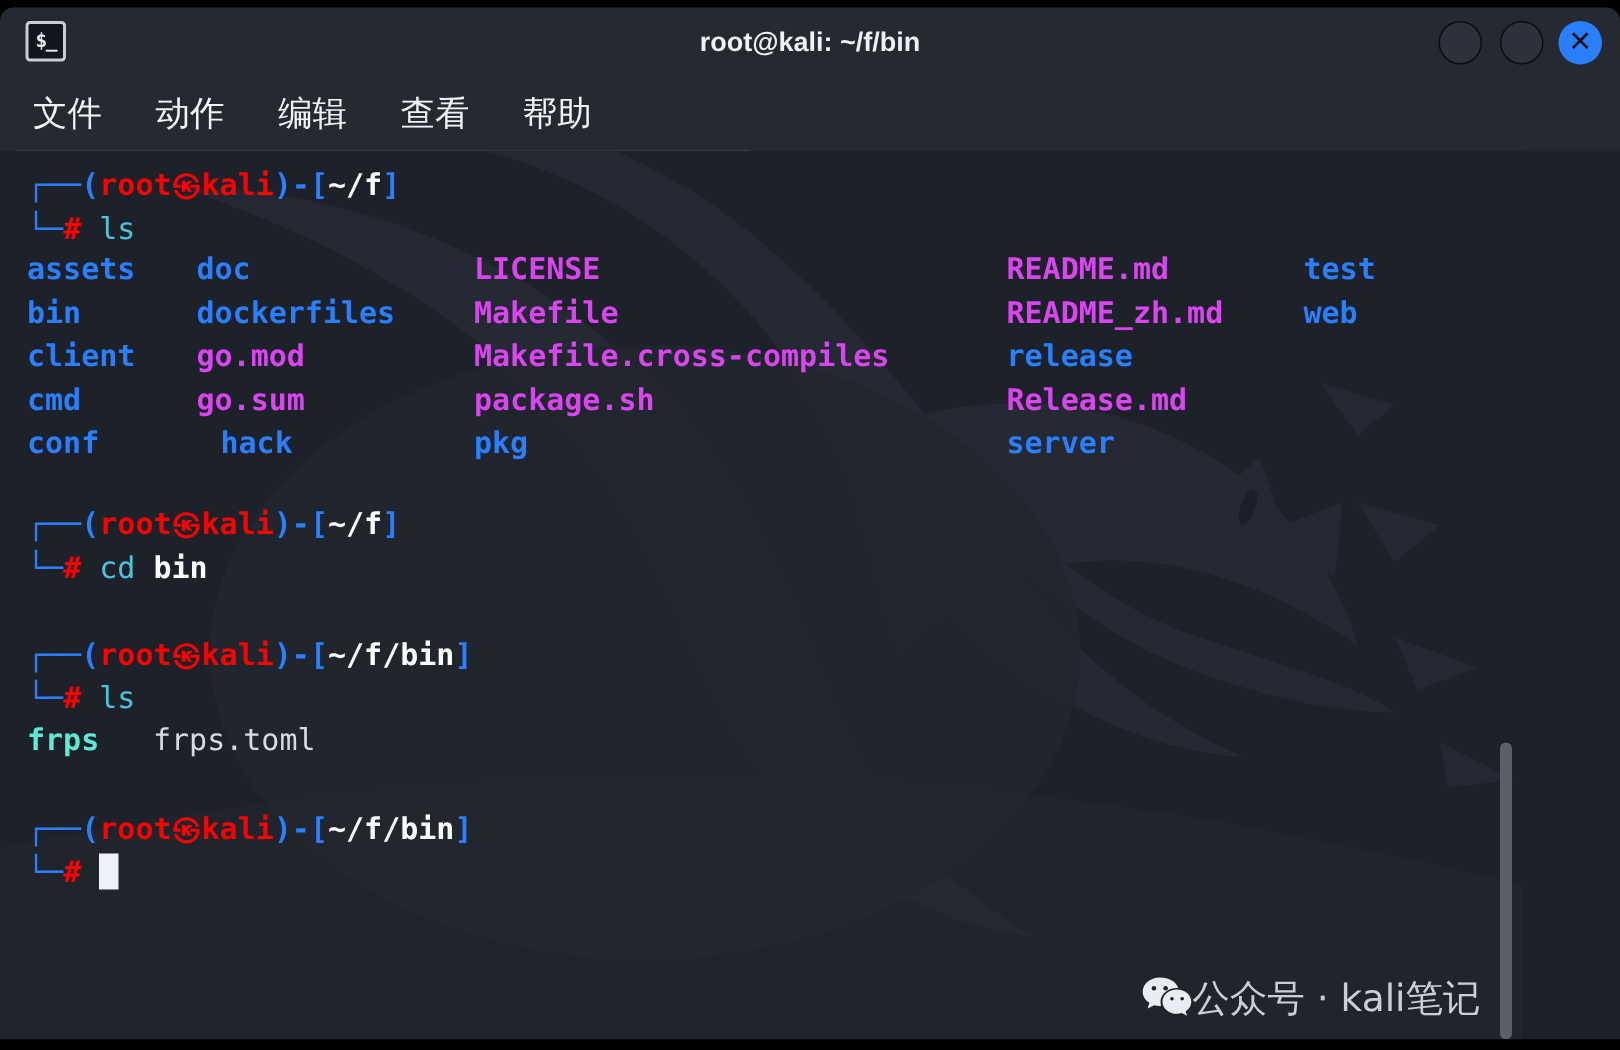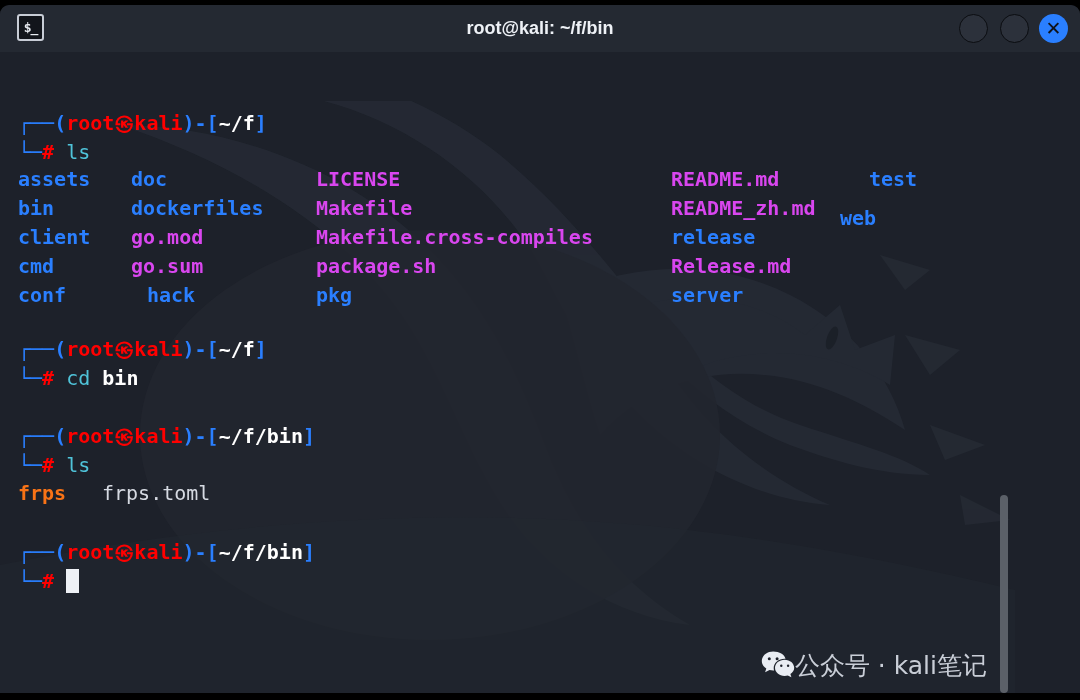--- a/index.html
+++ b/index.html
@@ -157,21 +157,21 @@
   .puser  { color: #ff0000; font-weight: bold; }
   .pcircle{ color: #ff0000; font-weight: bold; }
   .ppath  { color: #ffffff; font-weight: bold; }
   .phash  { color: #ff0000; font-weight: bold; }
   .cmd    { color: #4fc3d9; }
   .arg    { color: #ffffff; font-weight: bold; }
 
   
   .dir  { color: #2a7fff; font-weight: bold; }
   .file { color: #d946ef; font-weight: bold; }
-  .exe  { color: #f97316; font-weight: bold; }
+  .exe  { color: #5eead4; font-weight: bold; }
   .plain{ color: #d6dae2; }
 
   .col { position: absolute; white-space: pre; }
 
   #cursor {
     display: inline-block;
     width: 13px;
     height: 24px;
     background: #eef1f6;
     vertical-align: -5px;
@@ -221,20 +221,28 @@
     <div id="term-icon">$_</div>
     <div id="title-text">root@kali: ~/f/bin</div>
 
     <div class="winbtn" id="btn-min"></div>
     <div class="winbtn" id="btn-max"></div>
     <div class="winbtn" id="btn-close">
       <span class="x">✕</span>
     </div>
   </div>
 
+  <div id="menubar">
+    <span class="menu-item">文件</span>
+    <span class="menu-item">动作</span>
+    <span class="menu-item">编辑</span>
+    <span class="menu-item">查看</span>
+    <span class="menu-item">帮助</span>
+    <div id="menu-underline"></div>
+  </div>
 
   <div id="terminal">
 
     <svg id="watermark" viewBox="0 0 1080 700" preserveAspectRatio="none">
       <g fill="#252a34" opacity="0.95">
         <path d="M150,60 C260,40 400,70 500,150 C560,200 600,250 640,300
                  C690,360 740,400 800,420 C860,440 900,450 930,470
                  C880,470 830,455 790,440 C740,420 700,390 660,350
                  C700,420 760,470 830,500 C760,495 690,460 640,410
                  C600,370 570,320 545,270 C505,190 420,120 320,95
@@ -293,21 +301,21 @@
         <div class="col file" style="left:316px; top:153px;">package.sh</div>
         <div class="col dir" style="left:316px; top:182px;">pkg</div>
 
         <div class="col file" style="left:671px; top:66px;">README.md</div>
         <div class="col file" style="left:671px; top:95px;">README_zh.md</div>
         <div class="col dir" style="left:671px; top:124px;">release</div>
         <div class="col file" style="left:671px; top:153px;">Release.md</div>
         <div class="col dir" style="left:671px; top:182px;">server</div>
 
         <div class="col dir" style="left:869px; top:66px;">test</div>
-        <div class="col dir" style="left:840px; top:95px;margin-top:10px;">web</div>
+        <div class="col dir" style="left:869px; top:95px;">web</div>
       </div>
 
       <div class="line" style="top:234px;"><span class="pbrack">┌──</span><span class="pbrack">(</span><span class="puser">root</span><span class="pcircle">㉿</span><span class="puser">kali</span><span class="pbrack">)</span><span class="pbrack">-</span><span class="pbrack">[</span><span class="ppath">~/f</span><span class="pbrack">]</span></div>
 
       <div class="line" style="top:263px;"><span class="pbrack">└─</span><span class="phash">#</span><span> </span><span class="cmd">cd</span><span> </span><span class="arg">bin</span></div>
 
       <div class="line" style="top:321px;"><span class="pbrack">┌──</span><span class="pbrack">(</span><span class="puser">root</span><span class="pcircle">㉿</span><span class="puser">kali</span><span class="pbrack">)</span><span class="pbrack">-</span><span class="pbrack">[</span><span class="ppath">~/f/bin</span><span class="pbrack">]</span></div>
 
       <div class="line" style="top:350px;"><span class="pbrack">└─</span><span class="phash">#</span><span> </span><span class="cmd">ls</span></div>
 

